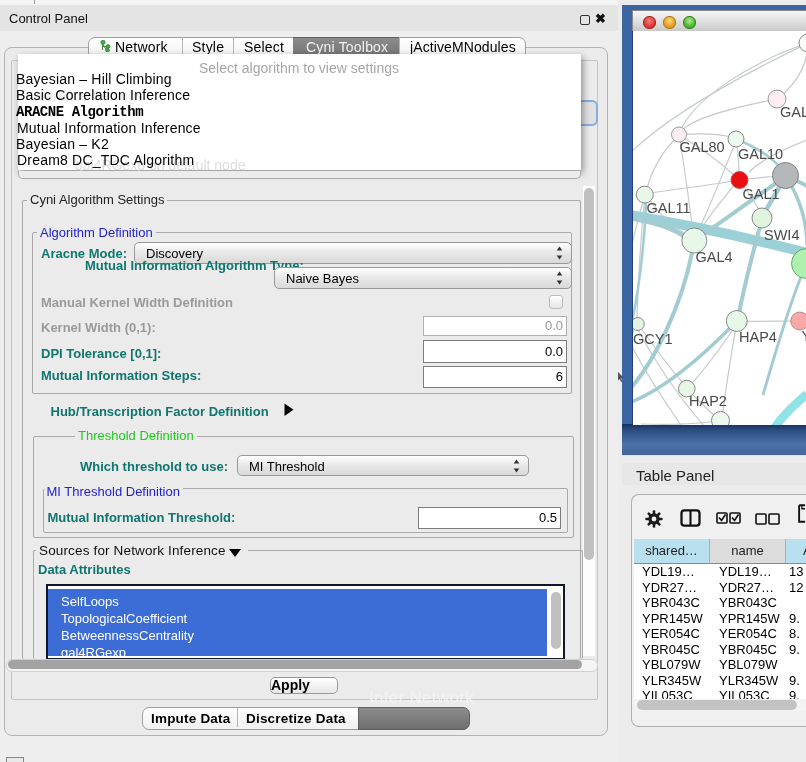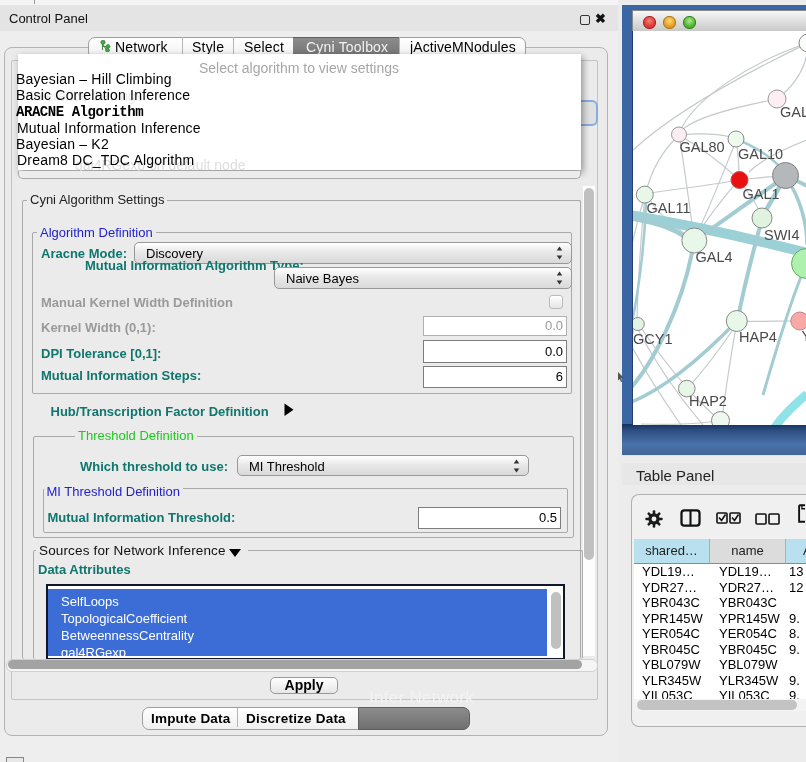--- a/index.html
+++ b/index.html
@@ -106,21 +106,21 @@
    <div class="abs" style="left:501px;top:0;width:14px;height:72px;background:#fdfdfd;"></div>
    <div class="abs" style="left:502.5px;top:6px;width:10px;height:57px;background:#c0c0c0;border-radius:5px;"></div>
  </div>
 
  <div class="abs" style="left:6px;top:659px;width:590px;height:11px;background:#f5f5f5;border:1px solid #d0d0d0;border-radius:6px;"></div>
  <div class="abs" style="left:8px;top:660px;width:574px;height:9px;background:#a3a3a3;border-radius:5px;"></div>
 
  <div class="abs" style="left:583px;top:186px;width:12px;height:470px;background:#fdfdfd;"></div>
  <div class="abs" style="left:584px;top:188px;width:10px;height:372px;background:#c0c0c0;border-radius:5px;"></div>
 
- <div class="abs" style="left:270px;top:677px;width:66px;height:14.5px;line-height:14px;background:linear-gradient(#ffffff,#e6e6e6);border:1px solid #999;border-radius:5px;text-align:center;font-size:14px;font-weight:bold;">Apply</div>
+ <div class="abs" style="left:270px;top:677px;width:66px;height:14.5px;line-height:14px;background:linear-gradient(#ffffff,#e6e6e6);border:1px solid #999;border-radius:5px;font-size:14px;font-weight:bold;">Apply</div>
 </div>
 
 <div class="abs" style="left:88px;top:36.5px;width:436px;height:20px;background:linear-gradient(#ffffff,#f0f0f0);border:1px solid #9e9e9e;border-radius:7px;"></div>
 <div class="abs" style="left:182px;top:37px;width:1px;height:19px;background:#b5b5b5;"></div>
 <div class="abs" style="left:233px;top:37px;width:1px;height:19px;background:#b5b5b5;"></div>
 <div class="abs" style="left:293px;top:36.5px;width:106px;height:22px;background:linear-gradient(#8c8c8c,#6f6f6f);border-top:1px solid #5f5f5f;"></div>
 <div class="abs" style="left:399px;top:37px;width:1px;height:19px;background:#b5b5b5;"></div>
 <svg class="abs" style="left:100px;top:40px;" width="11" height="12" viewBox="0 0 11 12">
  <path d="M2.5 3 L2.5 10 M2.5 6.5 L7.5 6.5 M2.5 4 L7 10.5" stroke="#4b8a4b" stroke-width="1.1" fill="none"></path>
  <circle cx="3" cy="2.3" r="2.1" fill="#3faf3f" stroke="#2c7a2c" stroke-width="0.7"></circle>

